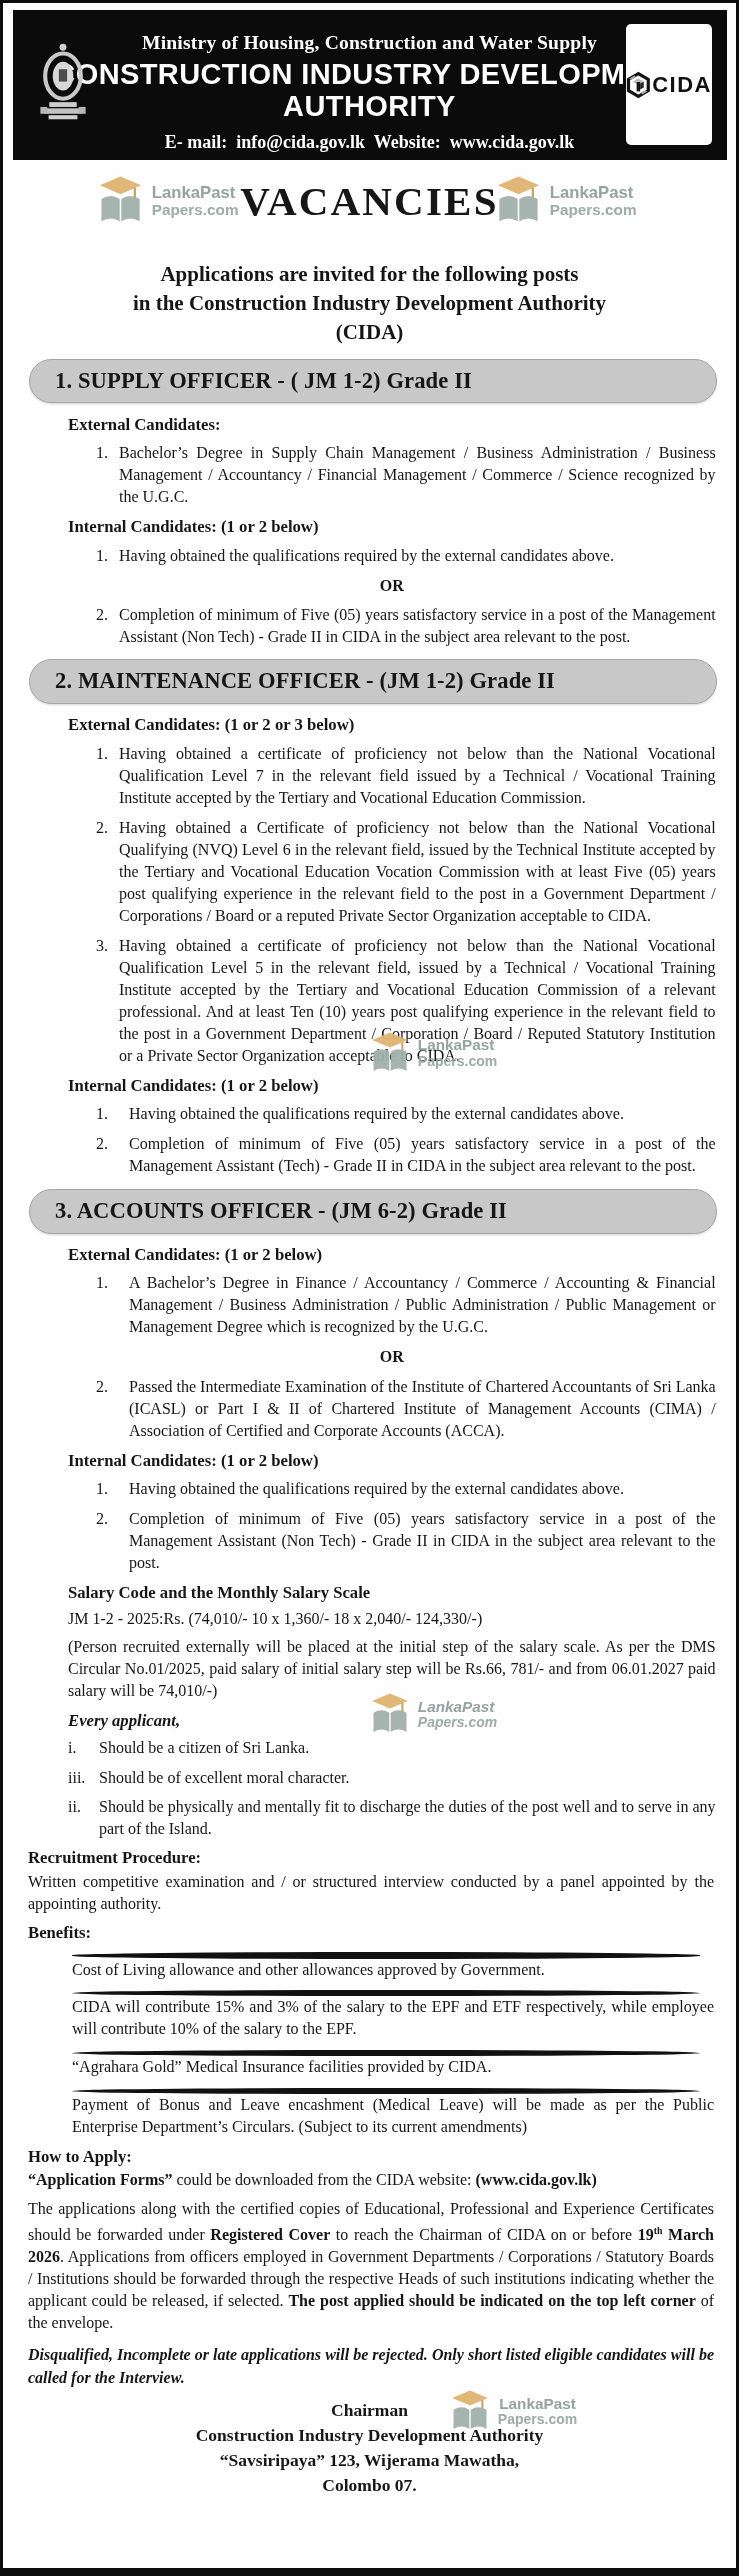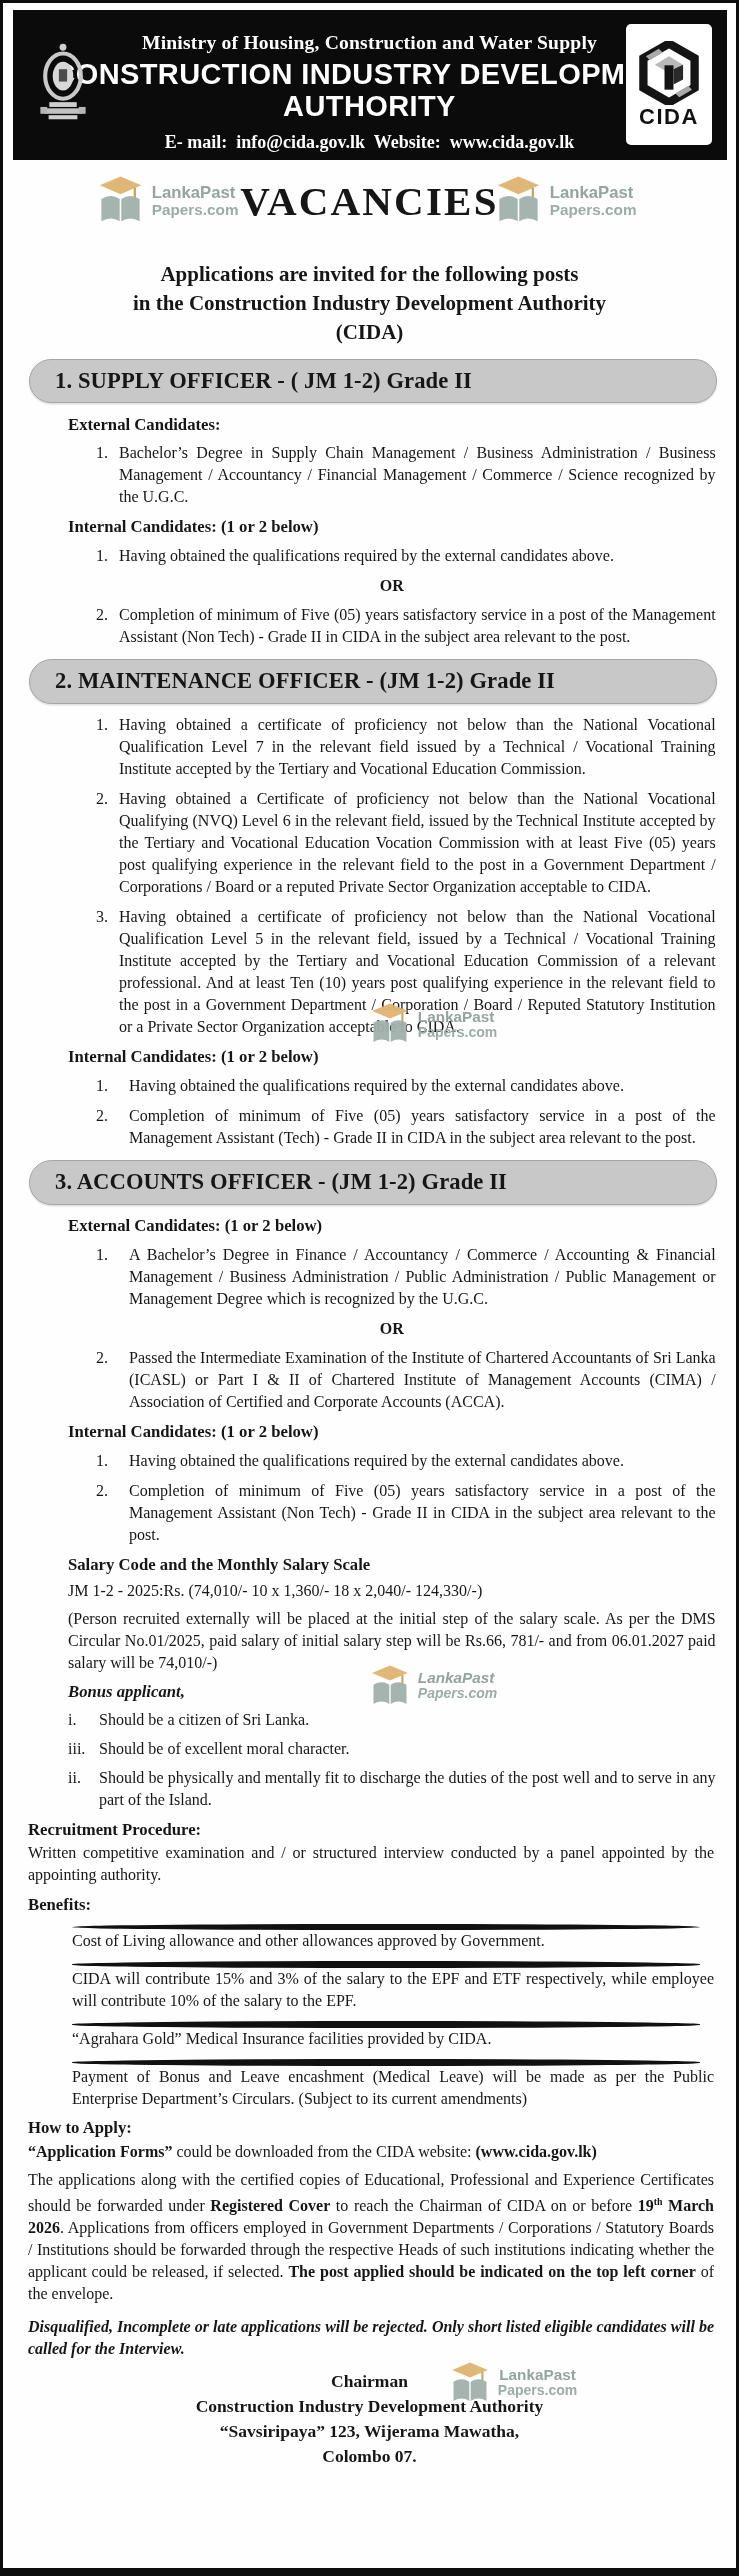--- a/index.html
+++ b/index.html
@@ -11,21 +11,21 @@
   }
   
   .hdr{margin:6.5px 9.5px 0;background:#0b0b0b;height:150px;position:relative;
        color:#fff;text-align:center;box-sizing:border-box;padding-top:22px;}
   .hdr-ministry{font-size:19.6px;font-weight:bold;letter-spacing:0.2px;}
   .hdr-auth{font-family:"Liberation Sans","DejaVu Sans",sans-serif;font-weight:700;
             font-size:29px;line-height:1.1;letter-spacing:0.4px;margin-top:5.8px;}
   .hdr-contact{font-size:18px;font-weight:bold;margin-top:8.7px;white-space:pre;}
   .emblem{position:absolute;left:26px;top:29px;}
   .cida-box{position:absolute;right:14.5px;top:14.5px;width:86px;height:121px;background:#fff;
-            border-radius:5.1px;display:flex;flex-direction:column;align-items:center;
+            border-radius:5.1px;display:flex;flex-direction:row;align-items:center;
             justify-content:center;gap:1.5px;}
   .cida-text{font-family:"Liberation Sans","DejaVu Sans",sans-serif;font-weight:700;
              font-size:22px;color:#111;letter-spacing:1.5px;line-height:1;}
   
   .wm{display:flex;align-items:center;gap:5.8px;
       font-family:"Liberation Sans","DejaVu Sans",sans-serif;font-weight:700;
       color:#8fa09b;line-height:1.05;opacity:.95;}
   .wm .l1{font-size:16.7px;display:block;}
   .wm .l2{font-size:15.3px;display:block;color:#97a8a2;}
   .wm.sm .l1{font-size:15.3px;} .wm.sm .l2{font-size:14px;}
@@ -161,20 +161,21 @@
     </div>
     <div class="or">OR</div>
     <div class="item">
       <span class="num">2.</span>
       <span class="txt">Completion of minimum of Five (05) years satisfactory service in a post of the Management Assistant (Non Tech) - Grade II in CIDA in the subject area relevant to the post.</span>
     </div>
   </div>
 
   <div class="job-bar">2. MAINTENANCE OFFICER - (JM 1-2) Grade II</div>
   <div class="job-body">
+    <div class="cand-label">External Candidates: (1 or 2 or 3 below)</div>
     <div class="item">
       <span class="num">1.</span>
       <span class="txt">Having obtained a certificate of proficiency not below than the National Vocational Qualification Level 7 in the relevant field issued by a Technical / Vocational Training Institute accepted by the Tertiary and Vocational Education Commission.</span>
     </div>
     <div class="item">
       <span class="num">2.</span>
       <span class="txt">Having obtained a Certificate of proficiency not below than the National Vocational Qualifying (NVQ) Level 6 in the relevant field, issued by the Technical Institute accepted by the Tertiary and Vocational Education Vocation Commission with at least Five (05) years post qualifying experience in the relevant field to the post in a Government Department / Corporations / Board or a reputed Private Sector Organization acceptable to CIDA.</span>
     </div>
     <div class="item">
       <span class="num">3.</span>
@@ -199,21 +200,21 @@
     <div class="item wide">
       <span class="num">1.</span>
       <span class="txt">Having obtained the qualifications required by the external candidates above.</span>
     </div>
     <div class="item wide">
       <span class="num">2.</span>
       <span class="txt">Completion of minimum of Five (05) years satisfactory service in a post of the Management Assistant (Tech) - Grade II in CIDA in the subject area relevant to the post.</span>
     </div>
   </div>
 
-  <div class="job-bar">3. ACCOUNTS OFFICER - (JM 1-2) Grade II</div>
+  <div class="job-bar">3. ACCOUNTS OFFICER - (JM 6-2) Grade II</div>
   <div class="job-body">
     <div class="cand-label">External Candidates: (1 or 2 below)</div>
     <div class="item wide">
       <span class="num">1.</span>
       <span class="txt">A Bachelor’s Degree in Finance / Accountancy / Commerce / Accounting &amp; Financial Management / Business Administration / Public Administration / Public Management or Management Degree which is recognized by the U.G.C.</span>
     </div>
     <div class="or">OR</div>
     <div class="item wide">
       <span class="num">2.</span>
       <span class="txt">Passed the Intermediate Examination of the Institute of Chartered Accountants of Sri Lanka (ICASL) or Part I &amp; II of Chartered Institute of Management Accounts (CIMA) / Association of Certified and Corporate Accounts (ACCA).</span>
@@ -230,21 +231,21 @@
   </div>
 
   <div class="block">
     <h3>Salary Code and the Monthly Salary Scale</h3>
     <div class="salary-scale">JM 1-2 - 2025:Rs. (74,010/- 10 x 1,360/- 18 x 2,040/- 124,330/-)</div>
     <div class="salary-note">(Person recruited externally will be placed at the initial step of the salary scale. As per the DMS Circular No.01/2025, paid salary of initial salary step will be Rs.66, 781/- and from 06.01.2027 paid salary will be 74,010/-)</div>
   </div>
 
   <div class="block">
     <div class="ea-head">
-      <span>Bonus applicant,</span>
+      <span>Every applicant,</span>
       <div class="wm wm-abs wm-ea sm">
         <svg width="44" height="44" viewBox="0 0 64 64">
           <polygon points="32,2 58,13 32,24 6,13" fill="#dfb470"></polygon>
           <line x1="50" y1="16" x2="50" y2="29" stroke="#caa055" stroke-width="3"></line>
           <rect x="46" y="29" width="7" height="8" fill="#caa055"></rect>
           <path d="M8 30 Q20 23 31 30 L31 58 Q20 51 8 58 Z" fill="#a2b1ab"></path>
           <path d="M56 30 Q44 23 33 30 L33 58 Q44 51 56 58 Z" fill="#a2b1ab"></path>
         </svg>
         <div>
           <span class="l1">LankaPast</span>

